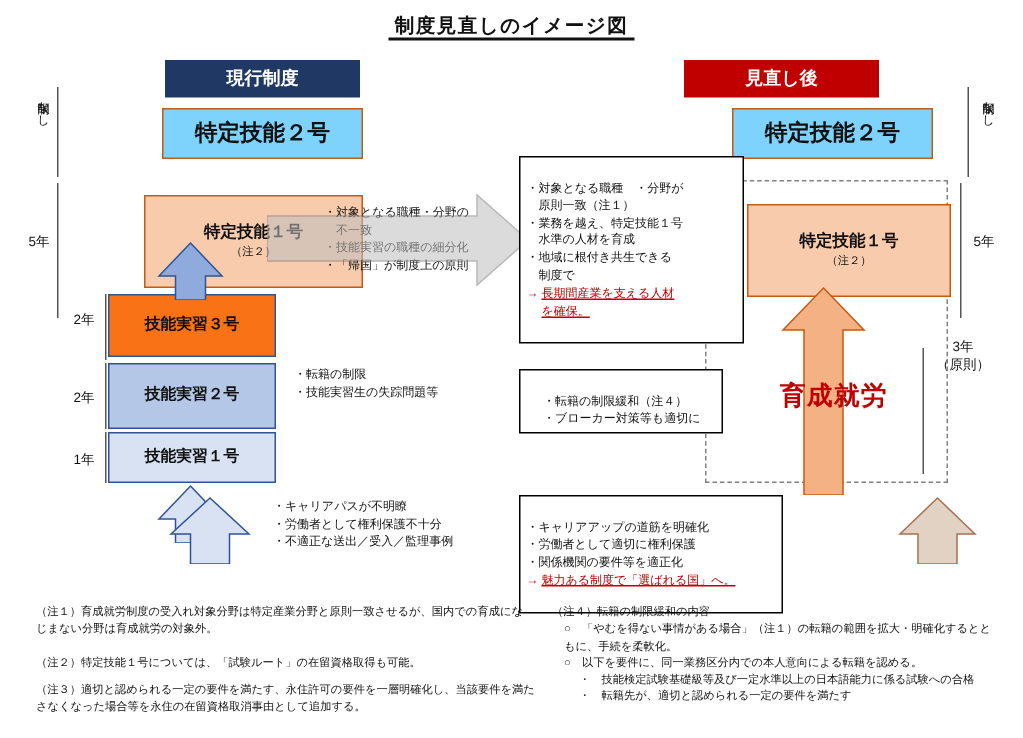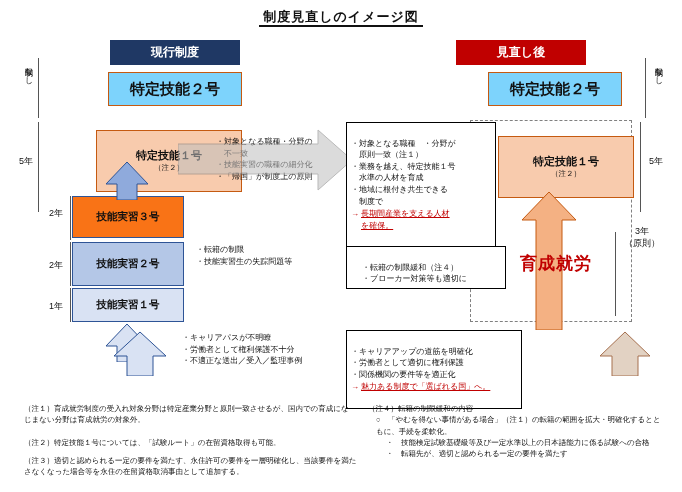--- a/index.html
+++ b/index.html
@@ -176,35 +176,35 @@
 <div class="abs" id="ikusei" style="top:252px;left:520px;width:124px;text-align:left;">育成就労</div>
 
 <svg class="abs" style="top:330px;left:598px;" width="54" height="46">
   <polygon points="27,2 52,26 40,26 40,46 14,46 14,26 2,26" fill="#e2d2c3" stroke="#a6704f" stroke-width="1"></polygon>
 </svg>
 
 <svg class="abs" style="top:330px;left:112px;" width="56" height="46">
   <polygon points="28,2 54,26 41,26 41,46 15,46 15,26 2,26" fill="#d9e2f3" stroke="#2e5496" stroke-width="1"></polygon>
 </svg>
 
-<div class="abs cal" style="top:122px;left:346px;width:150px;">
+<div class="abs cal" style="top:104px;left:346px;width:150px;">
   <span>・対象となる職種　・分野が
 　原則一致（注１）
 ・業務を越え、特定技能１号
 　水準の人材を育成
 ・地域に根付き共生できる
 　制度で</span>
   <div style="display:flex;gap:2px;margin-top:1px;">
     <span class="red">→</span>
     <span class="red ul" style="white-space:pre-line;">長期間産業を支える人材
 を確保。</span>
   </div>
 </div>
 
-<div class="abs cal" style="top:246px;left:346px;width:160px;padding-left:15px;">
+<div class="abs cal" style="top:246px;left:346px;width:136px;padding-left:15px;">
   <span>・転籍の制限緩和（注４）
 ・ブローカー対策等も適切に</span>
 </div>
 
 <div class="abs cal" style="top:330px;left:346px;width:176px;">
   <span>・キャリアアップの道筋を明確化
 ・労働者として適切に権利保護
 ・関係機関の要件等を適正化</span>
   <div style="display:flex;gap:2px;margin-top:1px;">
     <span class="red">→</span>
@@ -220,15 +220,16 @@
 <div class="abs fn" style="top:438px;left:24px;width:330px;">
   <span>（注２）特定技能１号については、「試験ルート」の在留資格取得も可能。</span>
 </div>
 <div class="abs fn" style="top:456px;left:24px;width:336px;">
   <span>（注３）適切と認められる一定の要件を満たす、永住許可の要件を一層明確化し、当該要件を満たさなくなった場合等を永住の在留資格取消事由として追加する。</span>
 </div>
 
 <div class="abs fn" style="top:404px;left:368px;width:300px;">
   <div>（注４）転籍の制限緩和の内容</div>
   <div style="padding-left:8px;">○　「やむを得ない事情がある場合」（注１）の転籍の範囲を拡大・明確化するとともに、手続を柔軟化。</div>
+  <div style="padding-left:8px;">○　以下を要件に、同一業務区分内での本人意向による転籍を認める。</div>
   <div style="padding-left:18px;">・　技能検定試験基礎級等及び一定水準以上の日本語能力に係る試験への合格</div>
   <div style="padding-left:18px;">・　転籍先が、適切と認められる一定の要件を満たす</div>
 </div>
 
 </body></html>

